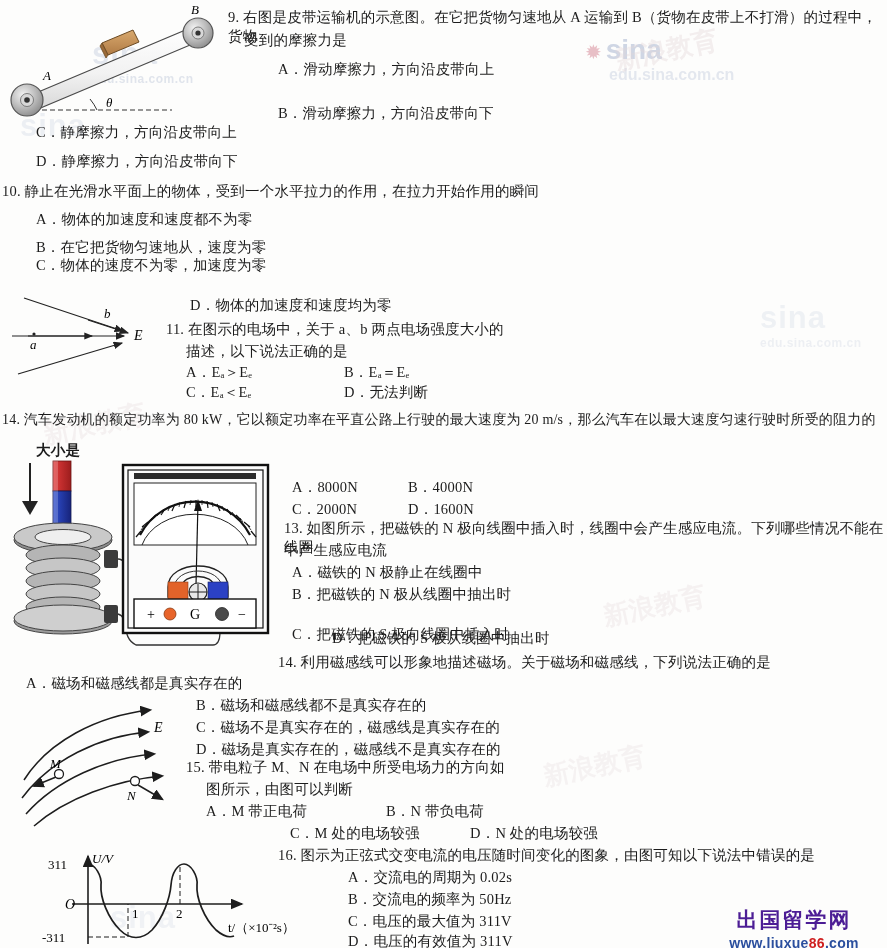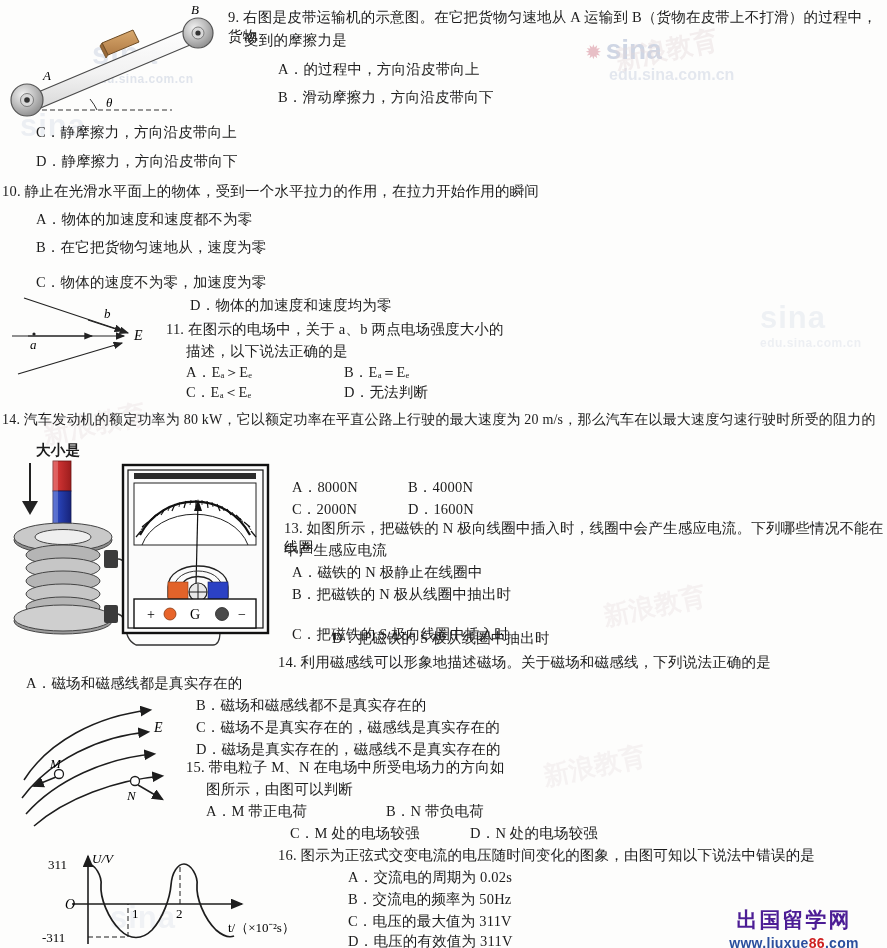--- a/index.html
+++ b/index.html
@@ -107,43 +107,43 @@
       <text x="104" y="105" font-size="13" font-style="italic" font-family="'Liberation Serif',serif">θ</text>
     </svg>
   </div>
 
   <div class="abs q" style="left:228px;top:8px;width:660px;">
     <span>9.</span>
     <span>右图是皮带运输机的示意图。在它把货物匀速地从 A 运输到 B（货物在皮带上不打滑）的过程中，货物</span>
   </div>
   <div class="abs q" style="left:244px;top:31px;">受到的摩擦力是</div>
   <div class="abs opt" style="left:278px;top:60px;">
-    <span>A．</span><span>的过程中，方向沿皮带向上</span>
-  </div>
-  <div class="abs opt" style="left:278px;top:88px;">
+    <span>A．</span><span>滑动摩擦力，方向沿皮带向上</span>
+  </div>
+  <div class="abs opt" style="left:278px;top:104px;">
     <span>B．</span><span>滑动摩擦力，方向沿皮带向下</span>
   </div>
   <div class="abs opt" style="left:36px;top:123px;">
     <span>C．</span><span>静摩擦力，方向沿皮带向上</span>
   </div>
   <div class="abs opt" style="left:36px;top:152px;">
     <span>D．</span><span>静摩擦力，方向沿皮带向下</span>
   </div>
 
   <div class="abs q" style="left:2px;top:182px;">
     <span>10.</span>
     <span>静止在光滑水平面上的物体，受到一个水平拉力的作用，在拉力开始作用的瞬间</span>
   </div>
   <div class="abs opt" style="left:36px;top:210px;">
     <span>A．</span><span>物体的加速度和速度都不为零</span>
   </div>
   <div class="abs opt" style="left:36px;top:238px;">
     <span>B．</span><span>在它把货物匀速地从，速度为零</span>
   </div>
-  <div class="abs opt" style="left:36px;top:273px;">
+  <div class="abs opt" style="left:36px;top:256px;">
     <span>C．</span><span>物体的速度不为零，加速度为零</span>
   </div>
   <div class="abs opt" style="left:190px;top:296px;">
     <span>D．</span><span>物体的加速度和速度均为零</span>
   </div>
 
   <div class="fig" style="left:0px;top:296px;">
     <svg width="172" height="92" viewBox="0 0 172 92">
       <defs>
         <marker id="ar1" markerWidth="9" markerHeight="9" refX="7" refY="3.2" orient="auto">

